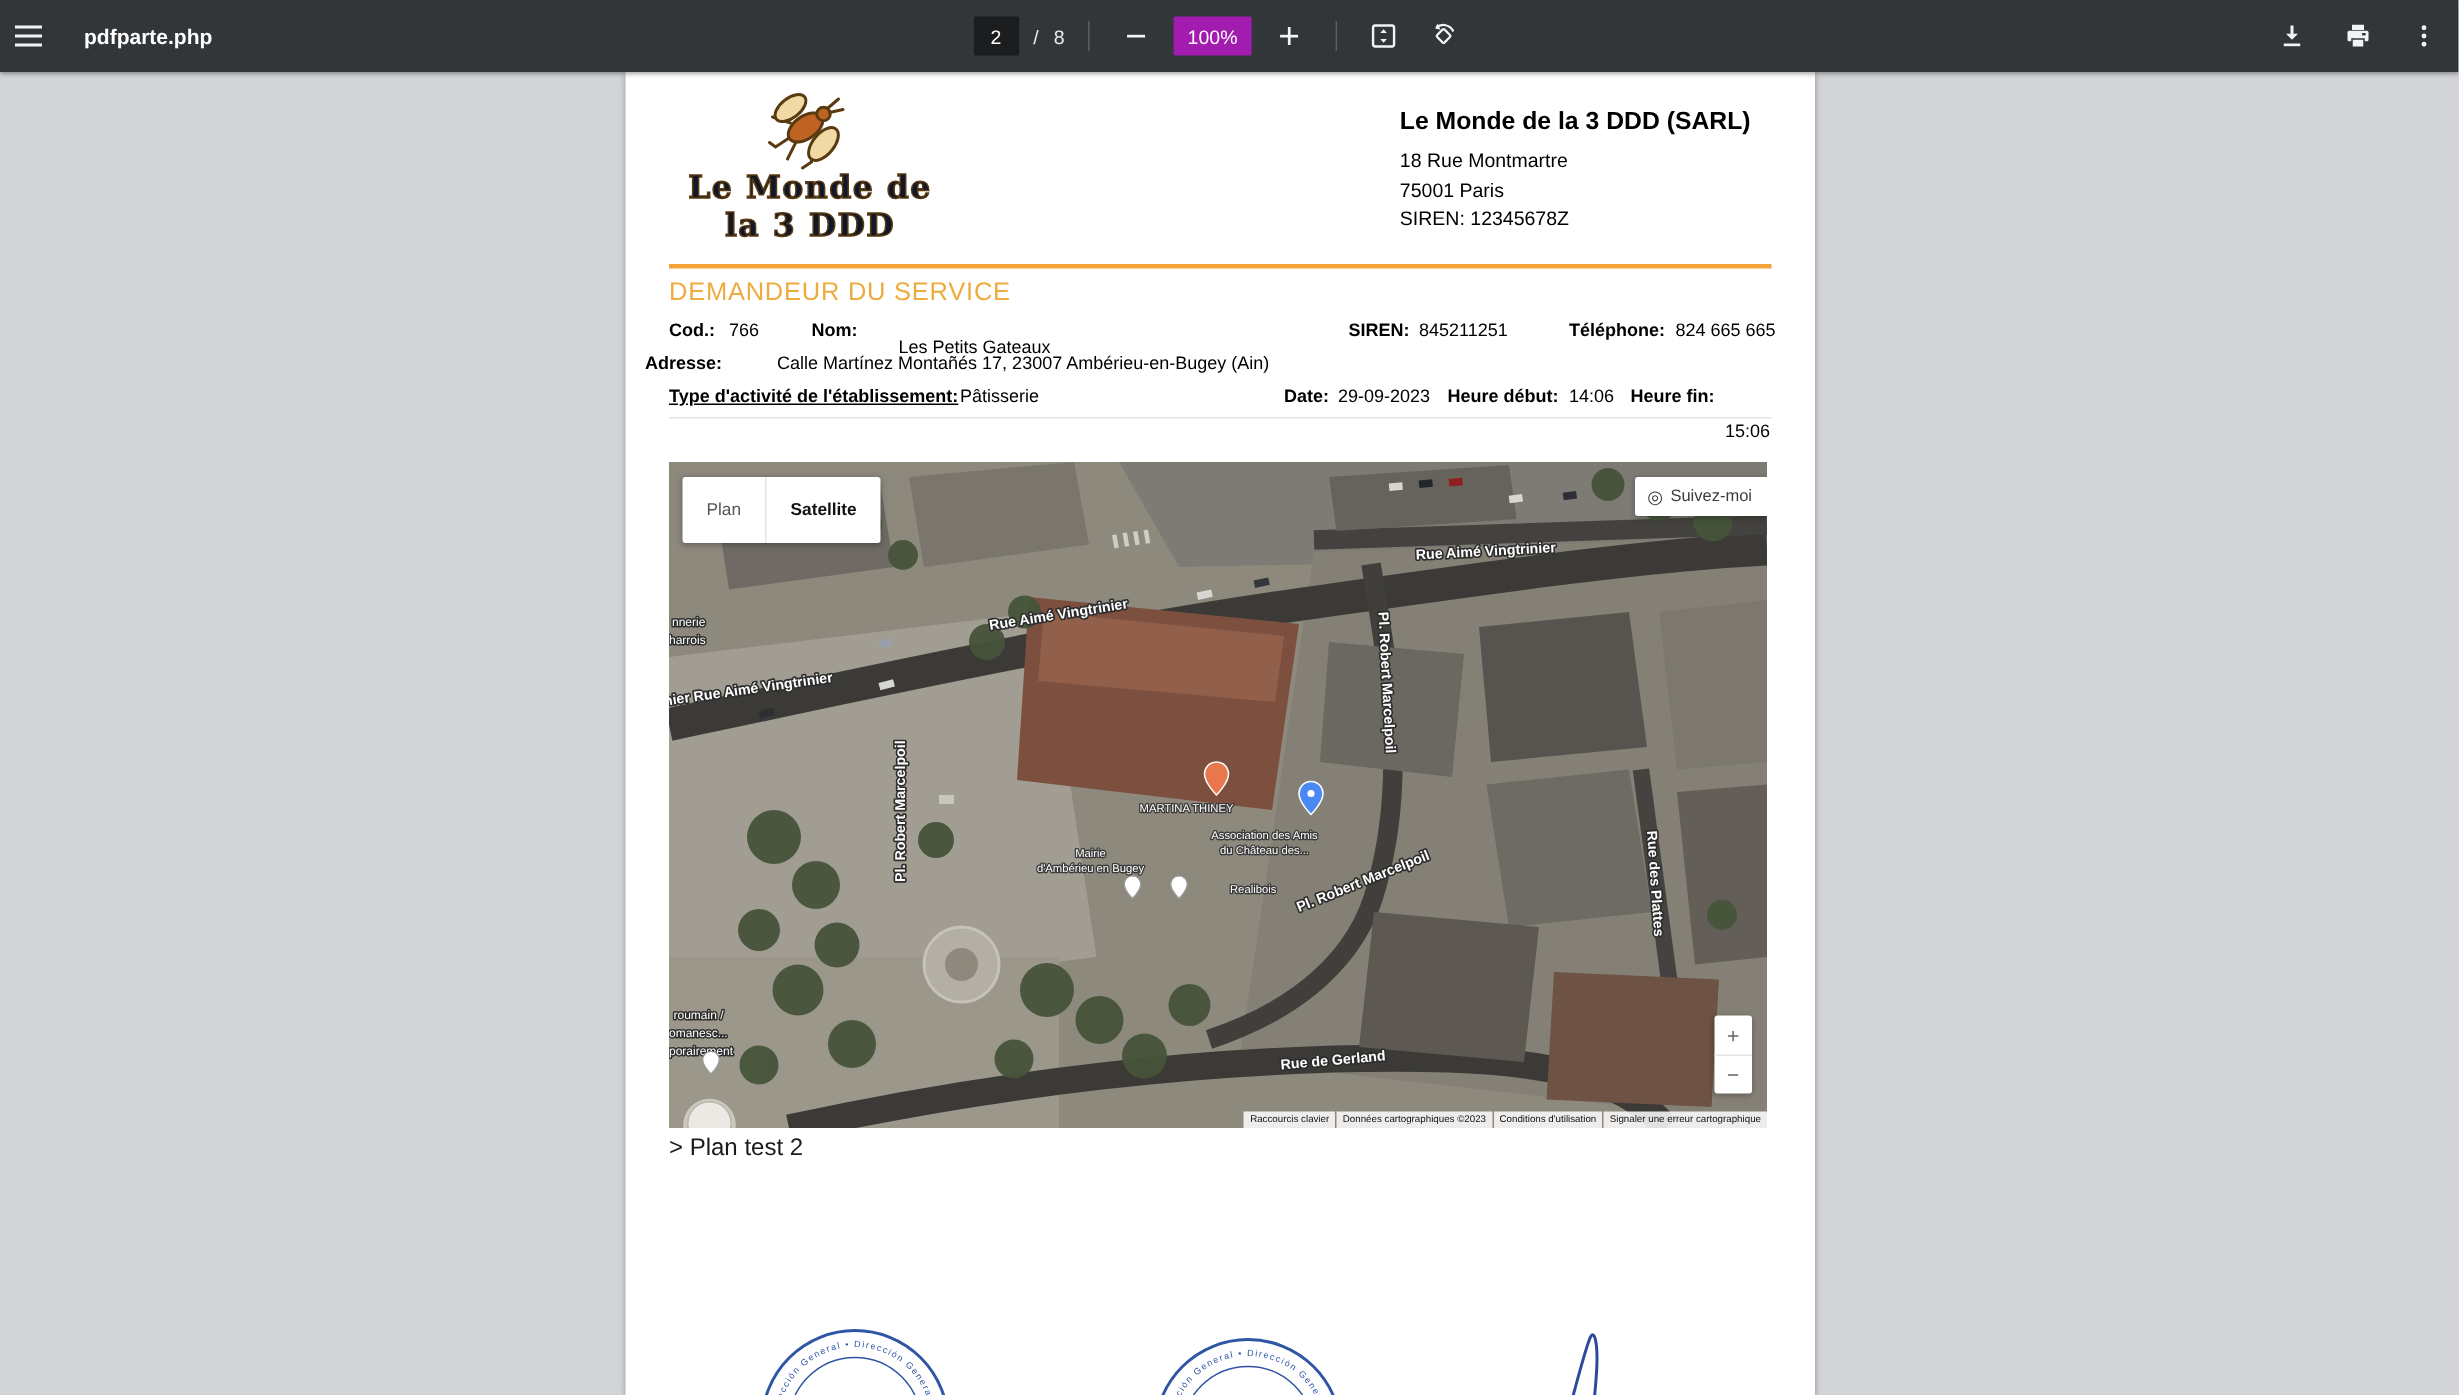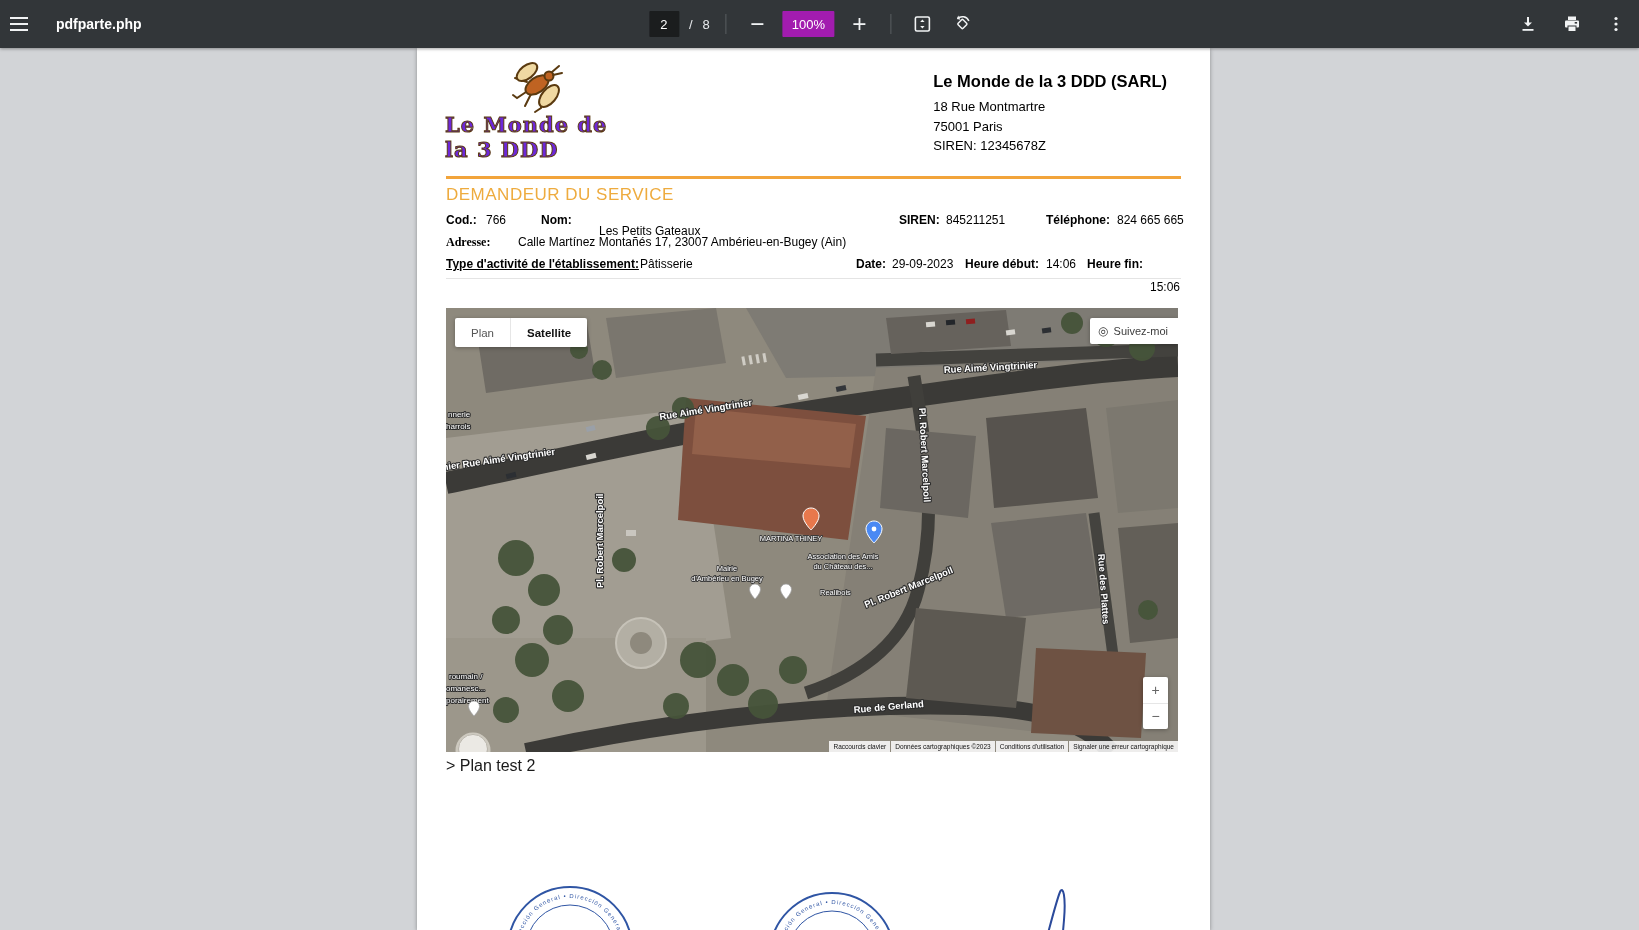--- a/index.html
+++ b/index.html
@@ -22,40 +22,40 @@
   .tb-btn { width:30px; height:30px; display:flex; align-items:center; justify-content:center; border-radius:50%; cursor:pointer; color:#f1f3f4; }
   .tb-btn svg { display:block; }
   .zoombox { background:#a21caf; color:#fff; height:26px; padding:0 9px; font-size:13px; display:flex; align-items:center; border-radius:1px; }
   .tb-right { position:absolute; right:8px; top:0; height:48px; display:flex; align-items:center; gap:14px; }
 
   
   .page { position:absolute; left:417px; top:48px; width:793px; height:882px; background:#fff;
           box-shadow:0 1px 4px rgba(0,0,0,.35); }
 
   .logo-insect { position:absolute; left:90px; top:12px; }
-  .logo-text { position:absolute; left:28px; top:64px; width:190px; 
+  .logo-text { position:absolute; left:28px; top:64px; width:190px; text-align:center;
                font-family:"DejaVu Serif", serif; font-weight:bold; font-size:21px; line-height:25px;
-               color:#6d28d9; -webkit-text-stroke:1px #5a3a10; letter-spacing:1px; }
+               color:#0f172a; -webkit-text-stroke:1px #5a3a10; letter-spacing:1px; }
 
   .company { position:absolute; right:43px; top:24px; text-align:left; color:#000; }
   .company .cname { font-size:16.5px; font-weight:bold; margin-bottom:6px; }
   .company .cline { font-size:13px; line-height:19.5px; }
 
   .accent-rule { position:absolute; left:29px; top:128px; width:735px; height:3px; background:#f2a43b; }
   .sec-heading { position:absolute; left:29px; top:137px; font-size:17px; letter-spacing:.5px; color:#eeab3e; }
 
   .f-lab { position:absolute; font-size:12px; font-weight:bold; color:#000; white-space:nowrap; }
   .f-val { position:absolute; font-size:12px; color:#000; white-space:nowrap; }
   .underl { text-decoration:underline; }
   .sep-line { position:absolute; left:29px; top:230px; width:735px; height:1px; background:#e4e4e4; }
 
   
   .map { position:absolute; left:29px; top:260px; width:732px; height:444px; overflow:hidden; background:#8e897d; }
   .map svg.base { position:absolute; left:0; top:0; }
-  .map-type { position:absolute; left:9px; top:10px; display:flex; background:#fff; box-shadow:0 1px 4px rgba(0,0,0,.3); border-radius:2px; height:29px; }
+  .map-type { position:absolute; left:9px; top:10px; display:flex; background:#fff; box-shadow:0 1px 4px rgba(0,0,0,.3); border-radius:2px; height:44px; }
   .map-type .mt { padding:0 16px; font-size:11.5px; display:flex; align-items:center; cursor:pointer; }
   .mt-plan { color:#565656; border-right:1px solid #e6e6e6; }
   .mt-sat { color:#111; font-weight:bold; }
   .follow { position:absolute; right:0; top:10px; height:26px; background:#fff; box-shadow:0 1px 4px rgba(0,0,0,.3);
             border-radius:2px 0 0 2px; display:flex; align-items:center; gap:5px; padding:0 10px 0 8px;
             font-size:11px; color:#3c3c3c; cursor:pointer; }
   .follow .tgt { font-size:12px; color:#333; line-height:1; }
   .zoomctl { position:absolute; right:10px; top:369px; width:25px; height:52px; background:#fff; border-radius:2px;
              box-shadow:0 1px 4px rgba(0,0,0,.3); display:flex; flex-direction:column; cursor:pointer; }
   .zoomctl div { flex:1; display:flex; align-items:center; justify-content:center; color:#666; font-size:14px; }
@@ -178,21 +178,21 @@
 
     <span class="f-lab" style="left:29px; top:165px;">Cod.:</span>
     <span class="f-val" style="left:69px; top:165px;">766</span>
     <span class="f-lab" style="left:124px; top:165px;">Nom:</span>
     <span class="f-val" style="left:182px; top:176px;">Les Petits Gateaux</span>
     <span class="f-lab" style="left:482px; top:165px;">SIREN:</span>
     <span class="f-val" style="left:529px; top:165px;">845211251</span>
     <span class="f-lab" style="left:629px; top:165px;">Téléphone:</span>
     <span class="f-val" style="left:700px; top:165px;">824 665 665</span>
 
-    <span class="f-lab" style="left:29px; top:187px;font-family:Liberation Serif, serif;">Adresse:</span>
+    <span class="f-lab" style="left:13px; top:187px;">Adresse:</span>
     <span class="f-val" style="left:101px; top:187px;">Calle Martínez Montañés 17, 23007 Ambérieu-en-Bugey (Ain)</span>
 
     <span class="f-lab underl" style="left:29px; top:209px;">Type d'activité de l'établissement:</span>
     <span class="f-val" style="left:223px; top:209px;">Pâtisserie</span>
     <span class="f-lab" style="left:439px; top:209px;">Date:</span>
     <span class="f-val" style="left:475px; top:209px;">29-09-2023</span>
     <span class="f-lab" style="left:548px; top:209px;">Heure début:</span>
     <span class="f-val" style="left:629px; top:209px;">14:06</span>
     <span class="f-lab" style="left:670px; top:209px;">Heure fin:</span>
     <span class="f-val" style="left:733px; top:209px;margin-top:23px;">15:06</span>

